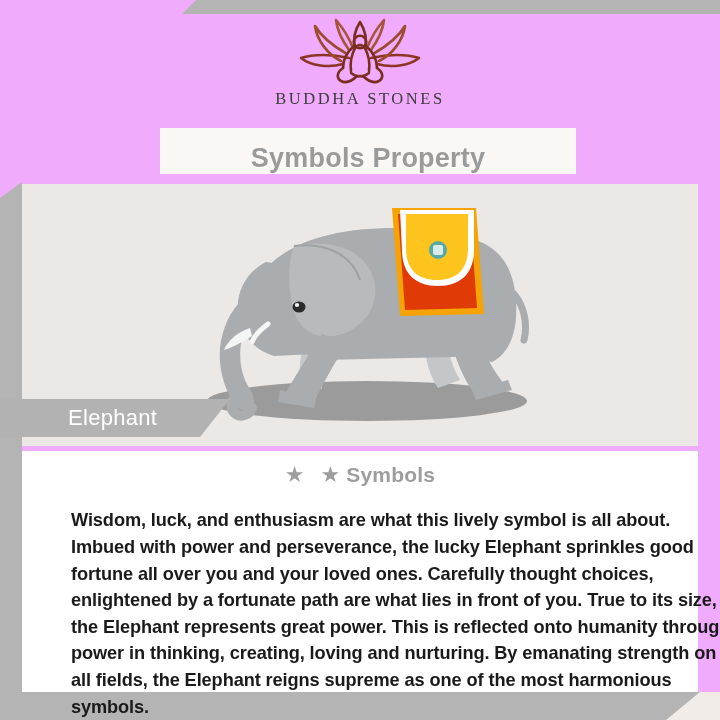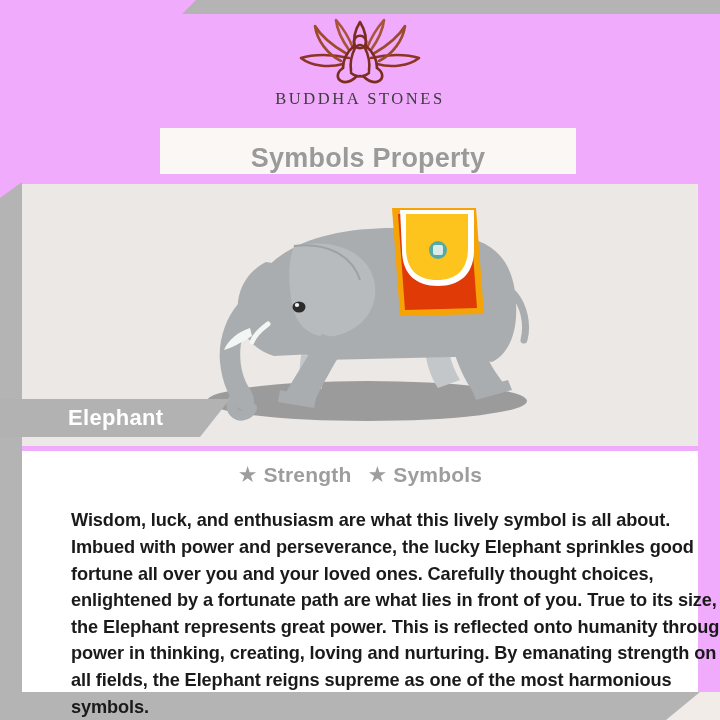--- a/index.html
+++ b/index.html
@@ -68,21 +68,21 @@
   .photo .elephant-svg{position:absolute;left:0;top:0;width:676px;height:262px;}
 
   
   .label-band{
     position:absolute;left:0;top:399px;width:230px;height:38px;
     background:#b2b2b2;
     clip-path:polygon(0 0, 230px 0, 200px 38px, 0 38px);
     display:flex;align-items:center;
   }
   .label-band .label-text{
-    margin-left:68px;font-size:22px;font-weight:bold;color:#ffffff;
+    margin-left:68px;font-size:22px;font-weight:normal;color:#ffffff;
     letter-spacing:.3px;
   }
 
   
   .text-panel{
     position:absolute;left:22px;top:451px;width:676px;height:241px;
     background:#ffffff;
   }
   .virtues{
     position:absolute;left:0;top:12px;width:676px;
@@ -232,21 +232,20 @@
   </div>
 
   <div class="label-band">
     <span class="label-text">Elephant</span>
   </div>
 
   <div class="text-panel">
     <div class="virtues">
       <div class="virtue">
         <span class="star">★</span>
-        <span class="vname">Strength</span>
       </div>
       <div class="virtue">
         <span class="star">★</span>
         <span class="vname">Symbols</span>
       </div>
     </div>
     <p class="body-copy">Wisdom, luck, and enthusiasm are what this lively symbol is all about. Imbued with power and perseverance, the lucky Elephant sprinkles good fortune all over you and your loved ones. Carefully thought choices, enlightened by a fortunate path are what lies in front of you. True to its size, the Elephant represents great power. This is reflected onto humanity through power in thinking, creating, loving and nurturing. By emanating strength on all fields, the Elephant reigns supreme as one of the most harmonious symbols.</p>
   </div>
 
 </div>

